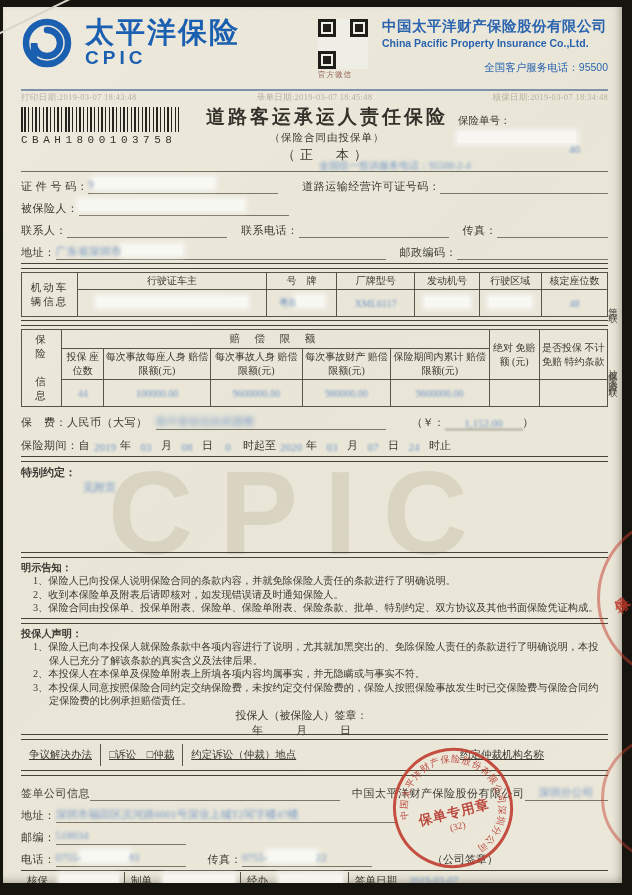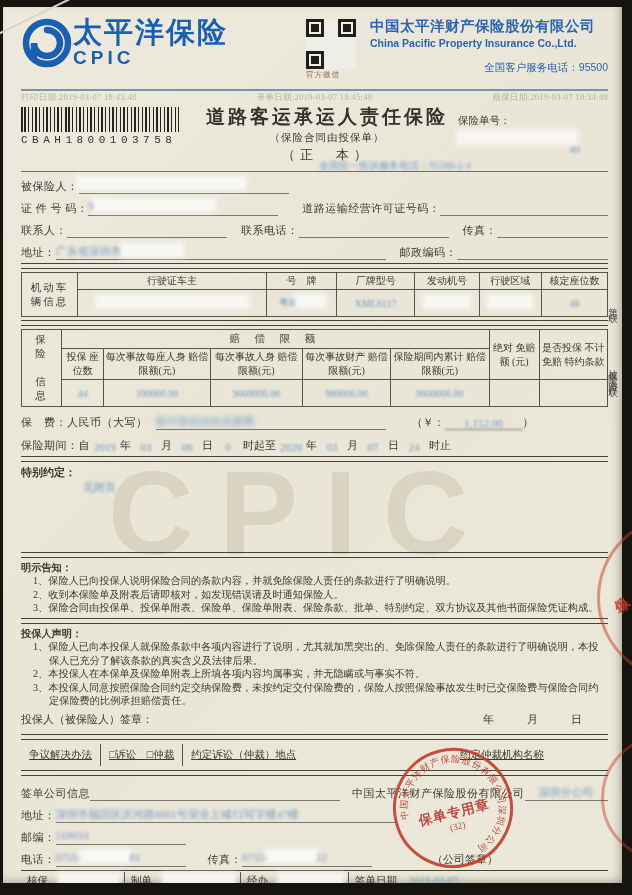--- a/index.html
+++ b/index.html
@@ -27,21 +27,21 @@
   .stamp-svg{position:absolute;inset:0;}
   .stamp-side{position:absolute;left:597px;top:515px;width:160px;height:160px;
               border:3px solid rgba(195,60,45,.5);border-radius:50%;z-index:6;}
   .stamp-side2{position:absolute;left:601px;top:735px;width:120px;height:120px;
                border:3px solid rgba(195,60,45,.45);border-radius:50%;z-index:6;}
   .stamp-side-text{position:absolute;left:600px;top:590px;color:rgba(190,55,40,.72);font-size:15px;
                    font-weight:bold;transform:rotate(-38deg);z-index:6;writing-mode:vertical-rl;}
 
   
   .hdr{display:flex;align-items:flex-start;height:70px;position:relative;z-index:2;}
-  .logo-text{margin-left:0;color:#1b5fb0;font-family:"Liberation Sans",sans-serif;}
+  .logo-text{margin-left:12px;color:#1b5fb0;font-family:"Liberation Sans",sans-serif;}
   .logo-cn{font-size:29px;font-weight:bold;letter-spacing:2px;line-height:1.05;}
   .logo-en{font-size:19px;font-weight:bold;letter-spacing:4px;}
   .qr-wrap{margin-left:78px;margin-top:2px;text-align:left;}
   .qr{position:relative;width:50px;height:50px;background-color:#efeee6;
       background-image:repeating-linear-gradient(0deg,#201e19 0 3px,transparent 3px 6px),
                        repeating-linear-gradient(90deg,#201e19 0 3px,transparent 3px 7px);
       background-blend-mode:lighten;}
   .qr .f{position:absolute;width:12px;height:12px;border:3px solid #201e19;background:#efeee6;}
   .qr .f::after{content:"";position:absolute;left:2px;top:2px;width:8px;height:8px;background:#201e19;}
   .f.tl{left:0;top:0}.f.tr{right:0;top:0}.f.bl{left:0;bottom:0}
@@ -100,21 +100,21 @@
   .slot{display:inline-block;min-width:30px;text-align:center;}
 
   .special{min-height:84px;position:relative;z-index:2;font-size:11px;}
   .special .ink{margin-left:62px;font-size:11px;}
 
   .bold{font-weight:bold;}
   .para{font-size:10.2px;line-height:1.32;position:relative;z-index:2;}
   .num-item{padding-left:28px;text-indent:-16px;}
 
   .sign-row{display:flex;justify-content:space-between;align-items:center;height:23px;
-            font-size:11px;position:relative;z-index:2;padding-right:26px;}
+            font-size:11px;position:relative;z-index:2;padding-right:26px;flex-direction:column;}
 
   .disp{display:flex;align-items:center;height:24px;font-size:10.5px;position:relative;z-index:2;}
   .disp .cell{padding:0 8px;white-space:nowrap;text-decoration:underline;}
   .disp .vbar{border-left:1px solid #57544a;height:22px;}
   .disp .blank{flex:1;}
 
   .issuer{position:relative;z-index:2;}
   .seal-note{margin-left:60px;}
 
   .footer-row{display:flex;align-items:center;height:20px;font-size:10.5px;position:relative;z-index:2;
@@ -177,29 +177,29 @@
           <div class="policy-smudge"></div>
           <div class="policy-tail ink b1">40</div>
         </div>
       </div>
 
       <div class="complaint-row">
         <span class="complaint-text ink b2">全国统一投诉服务电话：95500-2-4</span>
       </div>
 
       <div class="frow">
-        <span class="lbl">被保险人：</span>
-        <span class="line fix" style="width:210px"><span class="wipe" style="width:165px"></span></span>
-        <span class="line" style="border-bottom:none"></span>
-      </div>
-      <div class="frow">
         <span class="lbl">证 件 号 码：</span>
         <span class="line fix" style="width:190px"><span class="ink b2">9</span><span class="wipe" style="width:120px"></span></span>
         <span class="lbl" style="margin-left:24px">道路运输经营许可证号码：</span>
         <span class="line"></span>
+      </div>
+      <div class="frow">
+        <span class="lbl">被保险人：</span>
+        <span class="line fix" style="width:210px"><span class="wipe" style="width:165px"></span></span>
+        <span class="line" style="border-bottom:none"></span>
       </div>
       <div class="frow">
         <span class="lbl">联系人：</span>
         <span class="line fix" style="width:160px"></span>
         <span class="lbl" style="margin-left:14px">联系电话：</span>
         <span class="line fix" style="width:150px"></span>
         <span class="lbl" style="margin-left:14px">传真：</span>
         <span class="line"></span>
       </div>
       <div class="frow">

